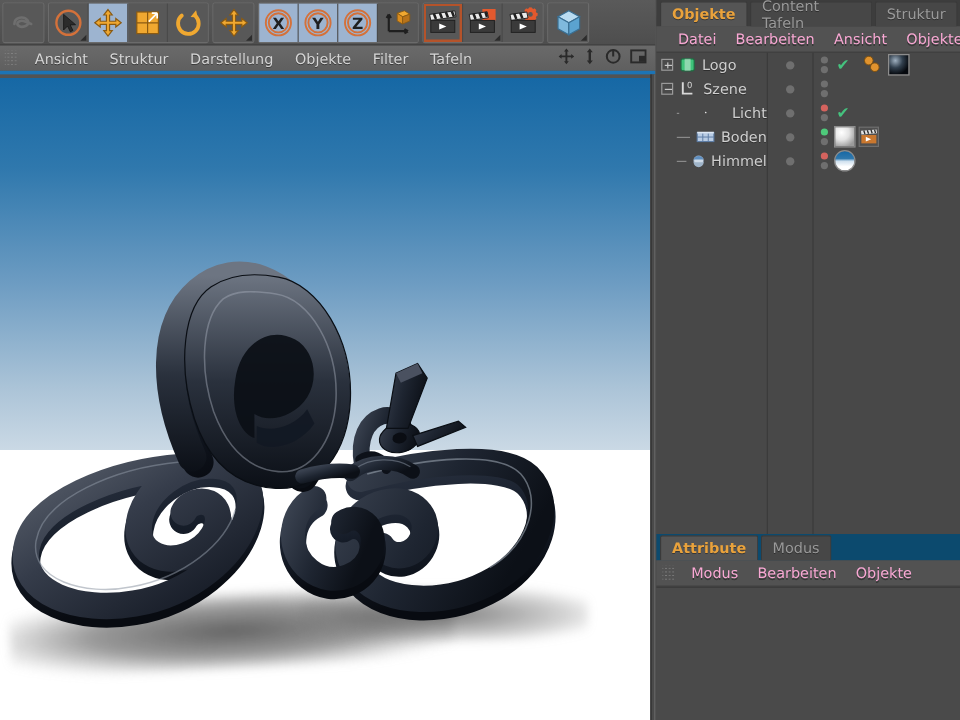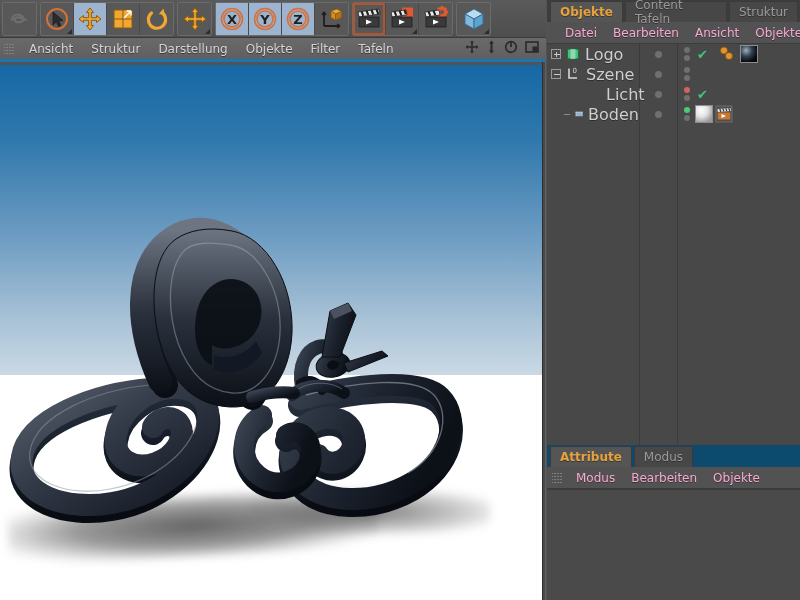--- a/index.html
+++ b/index.html
@@ -104,21 +104,21 @@
   .omgr .colsep.c1 { left:92px; }
   .omgr .colsep.c2 { left:130px; }
   .orow { position:relative; height:20px; display:flex; align-items:center; }
   .otree { position:absolute; left:0; top:0; width:92px; height:20px; display:flex; align-items:center; }
   .expander {
     width:10px;height:10px;border:1px solid #9a9a9a; background:#4a4a4a;
     position:relative; cursor:pointer; flex:0 0 auto;
   }
   .expander::before { content:""; position:absolute; left:2px; top:4px; width:6px; height:1px; background:#c8c8c8; }
   .expander.plus::after { content:""; position:absolute; left:4px; top:2px; width:1px; height:5px; background:#c8c8c8; }
-  .oname { color:#cfcfcf; font-size:16px; white-space:nowrap; text-shadow:0 1px 0 rgba(0,0,0,.35); }
+  .oname { color:#cfcfcf; font-size:12px; white-space:nowrap; text-shadow:0 1px 0 rgba(0,0,0,.35); }
 
   .dotcol { position:absolute; left:92px; width:38px; height:20px; display:flex; align-items:center; justify-content:center; }
   .dot { width:7px;height:7px;border-radius:50%; }
   .dots2 { position:absolute; left:130px; width:20px; height:20px; display:flex; flex-direction:column; align-items:center; justify-content:center; gap:2px; }
   .sdot { width:6px;height:6px;border-radius:50%; }
   .chk { position:absolute; left:150px; top:3px; color:#45c27e; font-size:13px; font-weight:bold; }
   .tagarea { position:absolute; left:171px; top:0; height:20px; display:flex; align-items:center; gap:2px; }
   .tag { width:18px;height:18px;border:1px solid #6e6e6e; display:block; }
 
   .amgr { position:absolute; left:0; top:445px; width:253px; height:155px; background:#4a4a4a; }
@@ -478,20 +478,41 @@
           <svg width="18" height="18" viewBox="0 0 18 18">
             <rect x="1" y="1" width="16" height="16" fill="#4f4f4f" stroke="#6e6e6e" stroke-width="1"></rect>
             <path d="M2.5 4 L15.5 3 L15.8 6 L2.8 7 Z" fill="#e2e2e2"></path>
             <path d="M4.8 3.8 L5.8 6.7 M7.8 3.5 L8.8 6.4 M10.8 3.2 L11.8 6.1 M13.8 3 L14.6 5.8" stroke="#2a2a2a" stroke-width="1.1"></path>
             <rect x="2.8" y="7.5" width="12.5" height="7" fill="#c9772e"></rect>
             <path d="M6.5 9 L11 11 L6.5 13 Z" fill="#fff"></path>
           </svg>
         </div>
       </div>
 
+      <div class="orow">
+        <div class="otree" style="padding-left:17px; gap:5px;">
+          <span style="width:11px;height:1px;background:#8a8a8a;display:block;"></span>
+          <svg width="14" height="14" viewBox="0 0 14 14">
+            <circle cx="7" cy="7" r="5.6" fill="#cfdbe8" stroke="#7b8a9c" stroke-width=".9"></circle>
+            <path d="M1.6 5.6 A5.6 5.6 0 0 1 12.4 5.6 Z" fill="#5f8fc0"></path>
+            <path d="M1.4 8.6 A5.6 5.6 0 0 0 12.6 8.6 Z" fill="#9fb4c9"></path>
+          </svg>
+          <span class="oname">Himmel</span>
+        </div>
+        <div class="dotcol">
+            <span class="dot" style="background:#6f6f6f"></span>
+          </div>
+        <div class="dots2">
+          <span class="sdot" style="background:#d4635e"></span>
+            <span class="sdot" style="background:#6f6f6f"></span>
+        </div>
+        <div class="tagarea" style="left:148px;">
+          <span class="tag" style="background:linear-gradient(#1668a5 0%,#2f78ad 38%,#cfe0ee 52%,#ffffff 80%); border-radius:50%; border-color:#8d8d8d;"></span>
+        </div>
+      </div>
     </div>
 
     <div class="amgr">
       <div class="tabbar">
         <div class="tab active">Attribute</div>
         <div class="tab">Modus</div>
       </div>
       <div class="menubar">
         <div class="grip"></div>
         <div class="mi">Modus</div>

